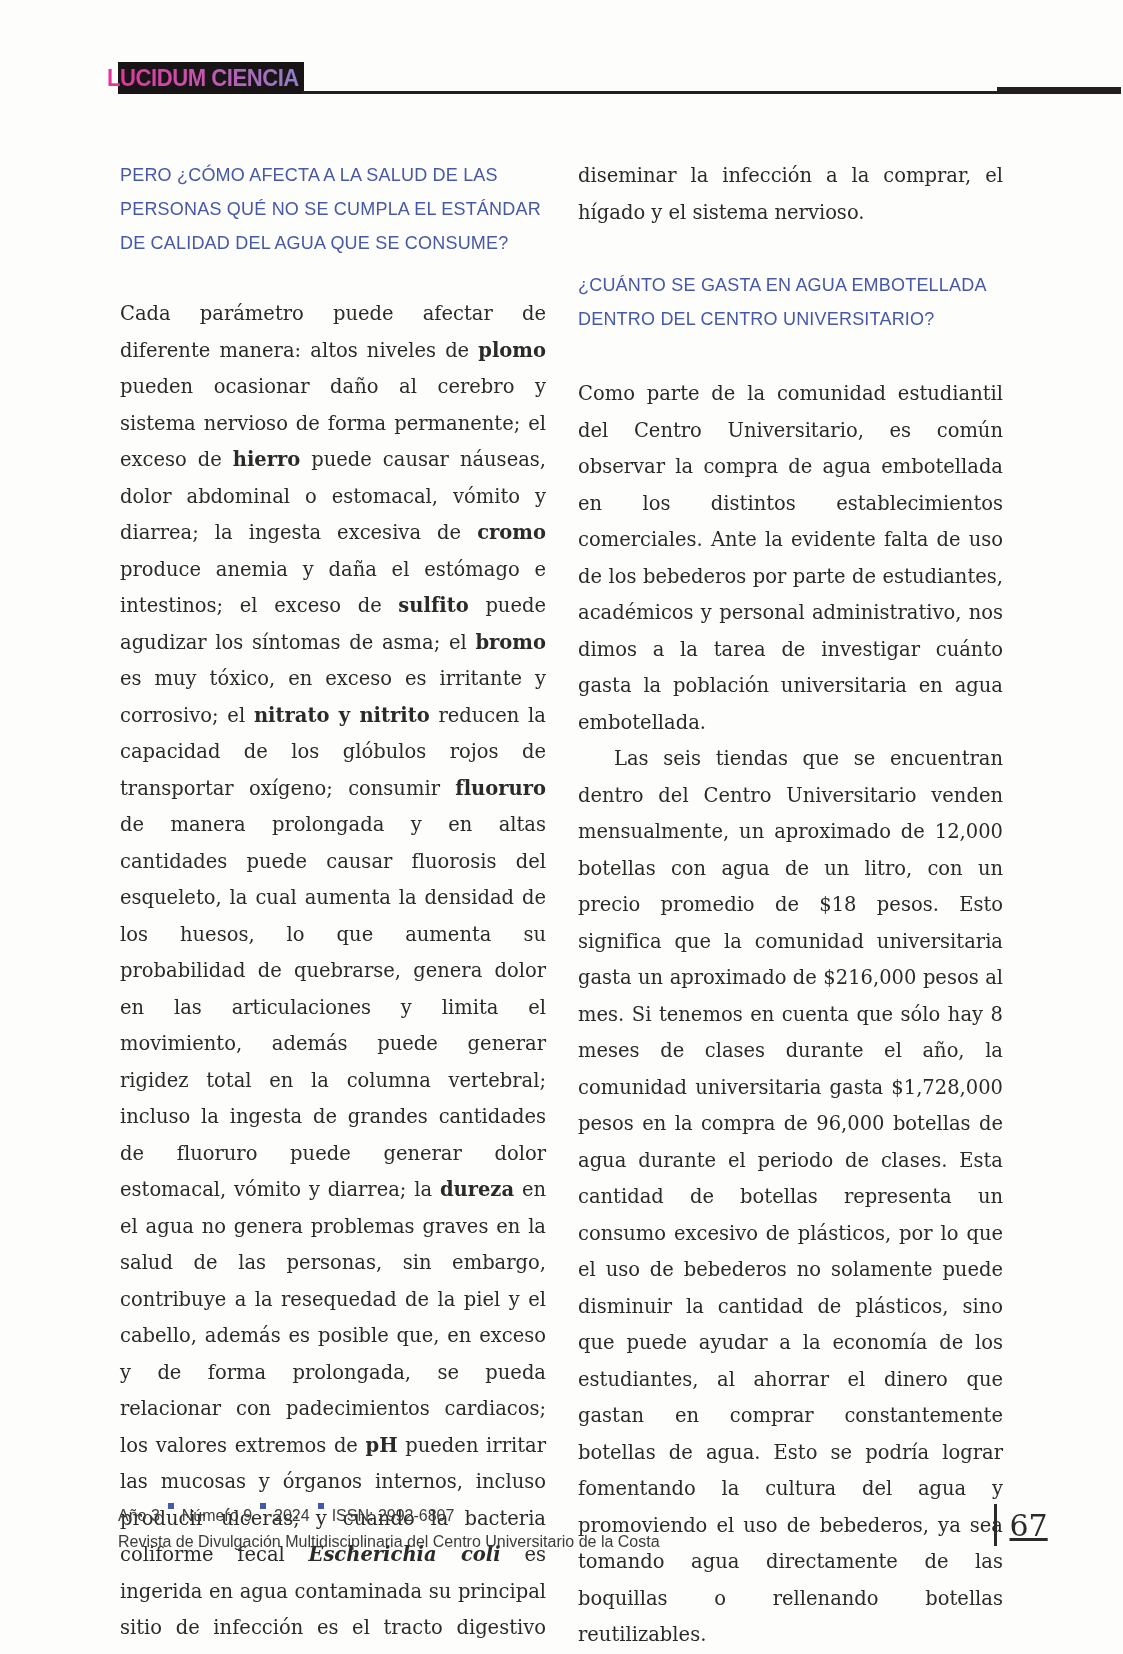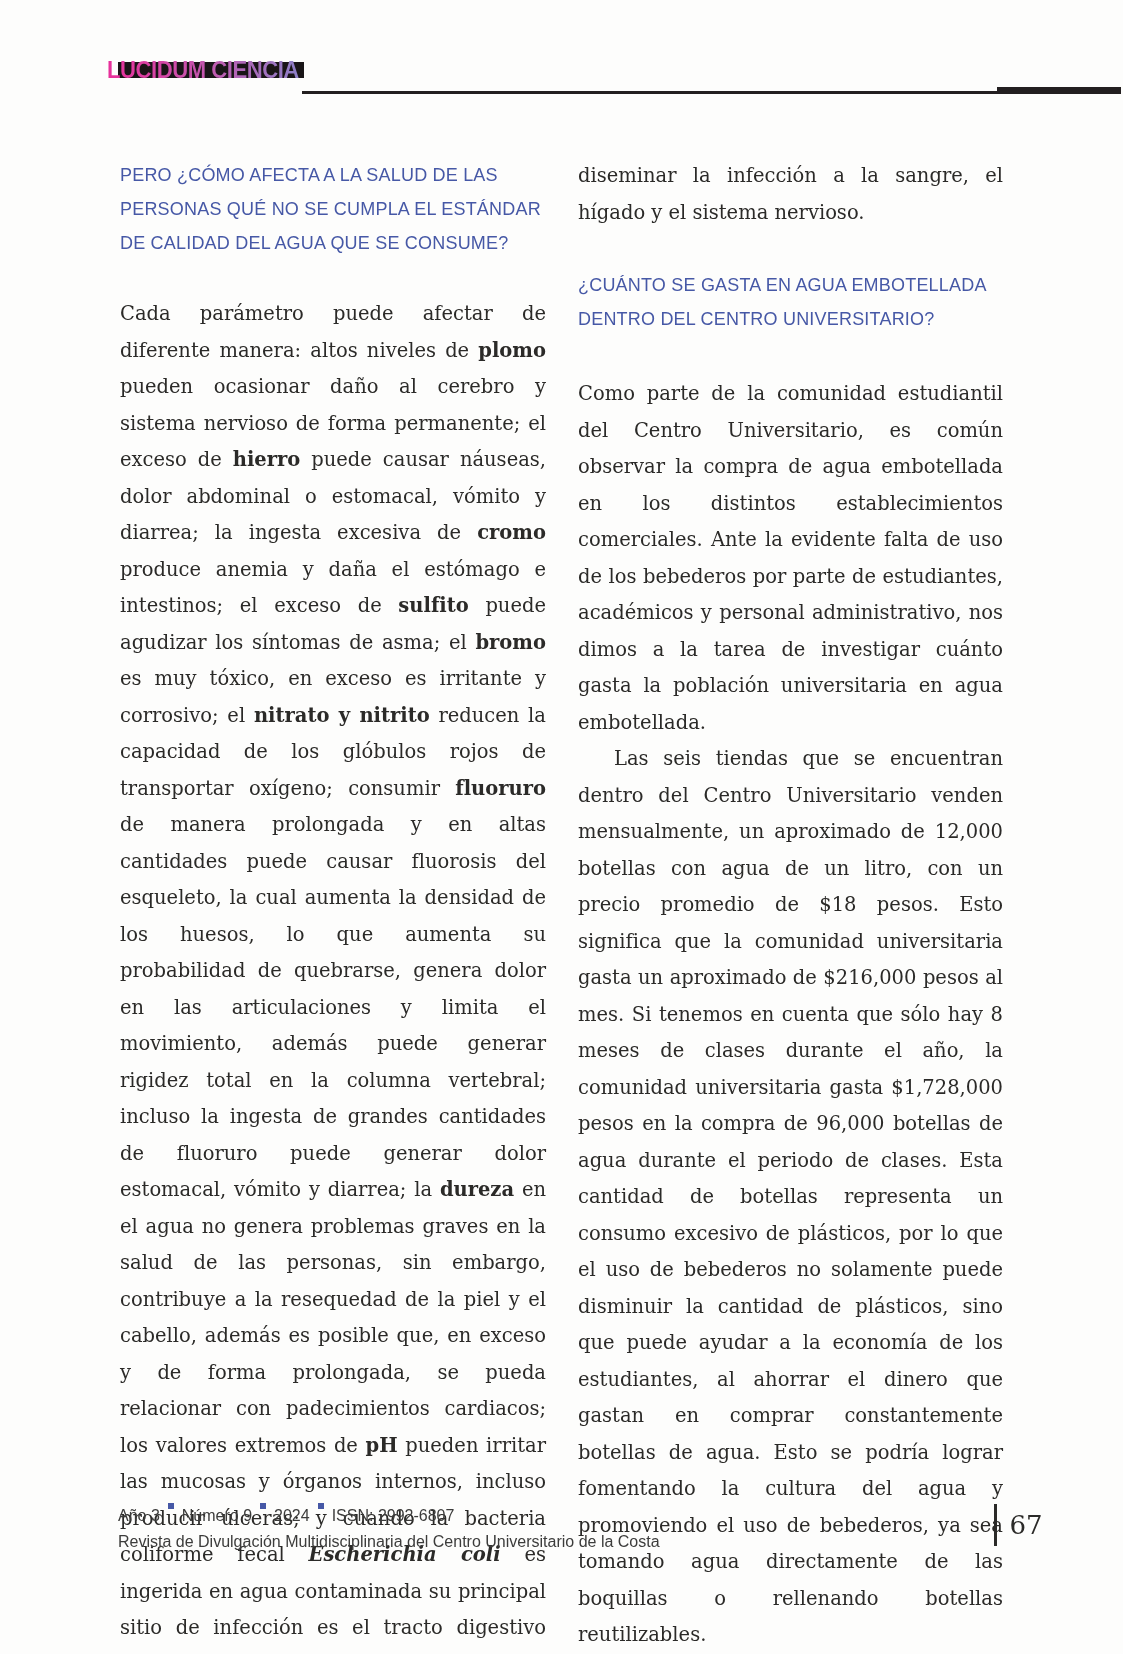--- a/index.html
+++ b/index.html
@@ -18,21 +18,21 @@
   .page{
     position:relative;
     width:1123px;height:1654px;
     margin:0 auto;
     background:var(--page_bg,#fdfdfc);
     overflow:hidden;
   }
   
   .logo-box{
     position:absolute;left:118px;top:62px;
-    width:186px;height:16px;
+    width:186px;height:32px;
     background:var(--logo_bg,#191517);
     display:flex;align-items:center;justify-content:center;
   }
   .logo-text{
     font-family:"Liberation Sans",sans-serif;
     font-weight:bold;font-size:24px;letter-spacing:-0.5px;
     background:linear-gradient(90deg,var(--logo_gradient_start,#e8309a) 0%,#c05bb0 55%,var(--logo_gradient_end,#8d80c7) 100%);
     -webkit-background-clip:text;background-clip:text;
     -webkit-text-fill-color:transparent;color:transparent;
     transform:scaleX(0.92);transform-origin:left center;
@@ -85,41 +85,41 @@
   .page-num-wrap{
     position:absolute;left:994px;top:1504px;
     display:flex;align-items:center;
   }
   .page-num-bar{
     width:2.5px;height:42px;background:var(--body_text,#2b2a28);
     margin-right:13px;
   }
   .page-num{
     font-family:"DejaVu Serif","Liberation Serif",serif;
-    font-size:26px;color:var(--body_text,#2b2a28);
+    font-size:30px;color:var(--body_text,#2b2a28);text-decoration:underline;
   }
 </style>
 </head>
 <body>
 
 <div class="page">
 
   <div class="logo-box">
     <span class="logo-text">LUCIDUM CIENCIA</span>
   </div>
   <div class="rule-thin"></div>
   <div class="rule-thick"></div>
 
   <div class="col col-left">
     <h2 class="sec-heading">PERO ¿CÓMO AFECTA A LA SALUD DE LAS PERSONAS QUÉ NO SE CUMPLA EL ESTÁNDAR DE CALIDAD DEL AGUA QUE SE CONSUME?</h2>
     <p class="body">Cada parámetro puede afectar de diferente manera: altos niveles de <span class="b">plomo</span> pueden ocasionar daño al cerebro y sistema nervioso de forma permanente; el exceso de <span class="b">hierro</span> puede causar náuseas, dolor abdominal o estomacal, vómito y diarrea; la ingesta excesiva de <span class="b">cromo</span> produce anemia y daña el estómago e intestinos; el exceso de <span class="b">sulfito</span> puede agudizar los síntomas de asma; el <span class="b">bromo</span> es muy tóxico, en exceso es irritante y corrosivo; el <span class="b">nitrato y nitrito</span> reducen la capacidad de los glóbulos rojos de transportar oxígeno; consumir <span class="b">fluoruro</span> de manera prolongada y en altas cantidades puede causar fluorosis del esqueleto, la cual aumenta la densidad de los huesos, lo que aumenta su probabilidad de quebrarse, genera dolor en las articulaciones y limita el movimiento, además puede generar rigidez total en la columna vertebral; incluso la ingesta de grandes cantidades de fluoruro puede generar dolor estomacal, vómito y diarrea; la <span class="b">dureza</span> en el agua no genera problemas graves en la salud de las personas, sin embargo, contribuye a la resequedad de la piel y el cabello, además es posible que, en exceso y de forma prolongada, se pueda relacionar con padecimientos cardiacos; los valores extremos de <span class="b">pH</span> pueden irritar las mucosas y órganos internos, incluso producir úlceras; y cuando la bacteria coliforme fecal <span class="b i">Escherichia coli</span> es ingerida en agua contaminada su principal sitio de infección es el tracto digestivo generando síntomas como náuseas, vómito, diarrea y fiebre, pudiéndose</p>
   </div>
 
   <div class="col col-right">
-    <p class="body">diseminar la infección a la sangre, el hígado y el sistema nervioso.</p>
+    <p class="body">diseminar la infección a la comprar, el hígado y el sistema nervioso.</p>
     <h2 class="sec-heading">¿CUÁNTO SE GASTA EN AGUA EMBOTELLADA DENTRO DEL CENTRO UNIVERSITARIO?</h2>
     <p class="body">Como parte de la comunidad estudiantil del Centro Universitario, es común observar la compra de agua embotellada en los distintos establecimientos comerciales. Ante la evidente falta de uso de los bebederos por parte de estudiantes, académicos y personal administrativo, nos dimos a la tarea de investigar cuánto gasta la población universitaria en agua embotellada.</p>
     <p class="body indent">Las seis tiendas que se encuentran dentro del Centro Universitario venden mensualmente, un aproximado de 12,000 botellas con agua de un litro, con un precio promedio de $18 pesos. Esto significa que la comunidad universitaria gasta un aproximado de $216,000 pesos al mes. Si tenemos en cuenta que sólo hay 8 meses de clases durante el año, la comunidad universitaria gasta $1,728,000 pesos en la compra de 96,000 botellas de agua durante el periodo de clases. Esta cantidad de botellas representa un consumo excesivo de plásticos, por lo que el uso de bebederos no solamente puede disminuir la cantidad de plásticos, sino que puede ayudar a la economía de los estudiantes, al ahorrar el dinero que gastan en comprar constantemente botellas de agua. Esto se podría lograr fomentando la cultura del agua y promoviendo el uso de bebederos, ya sea tomando agua directamente de las boquillas o rellenando botellas reutilizables.</p>
 
   </div>
 
   <div class="footer-left">
     <div class="footer-meta">
       <span>Año 3</span>
       <span class="sq"></span>

